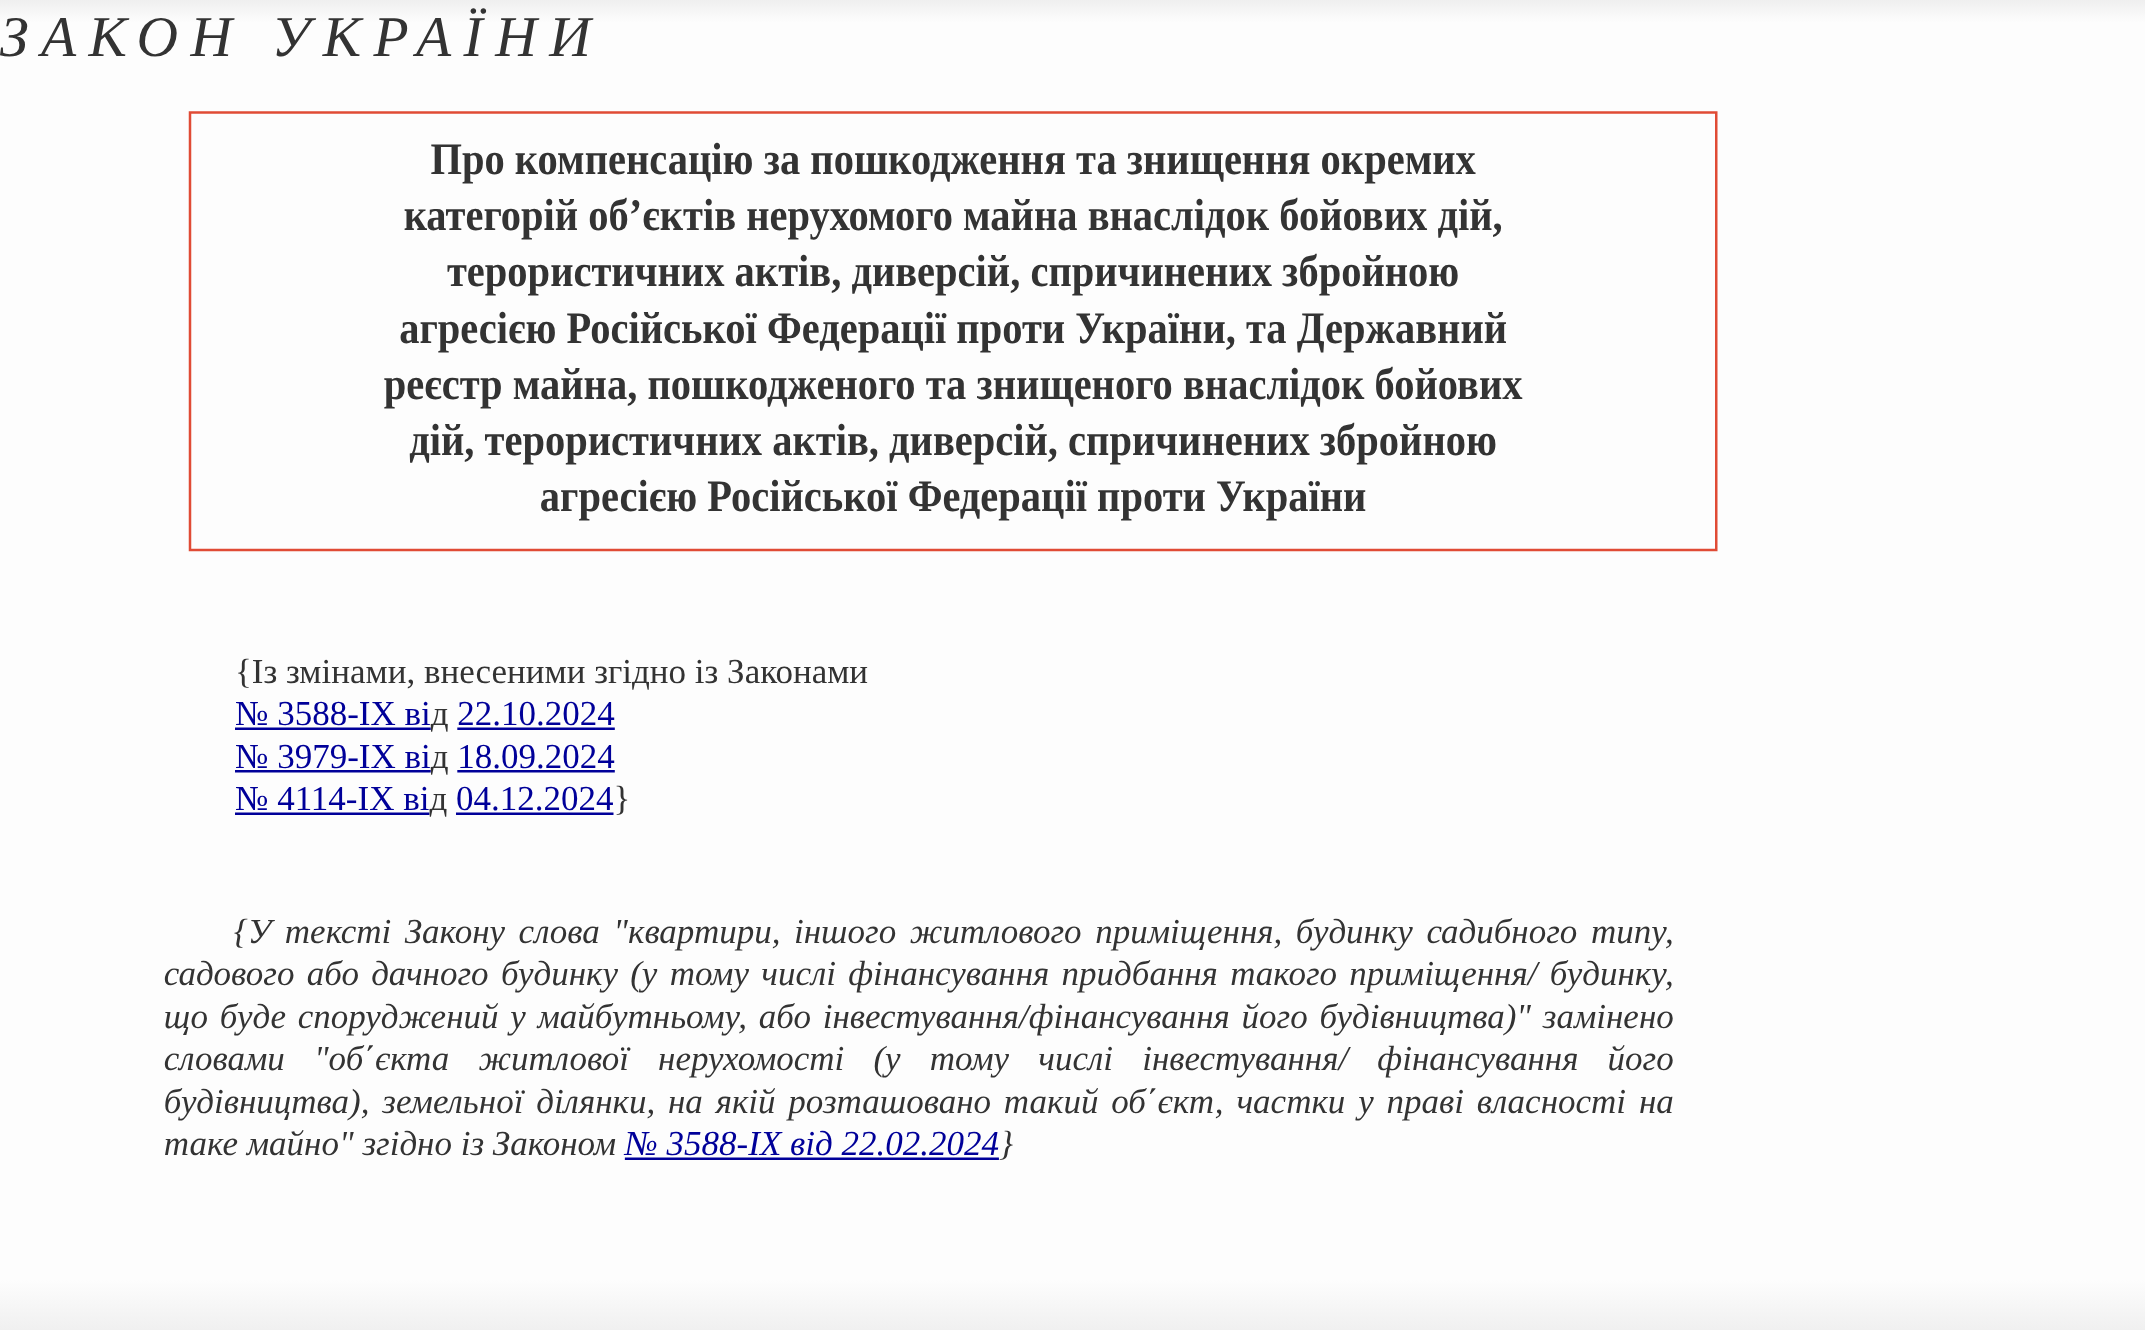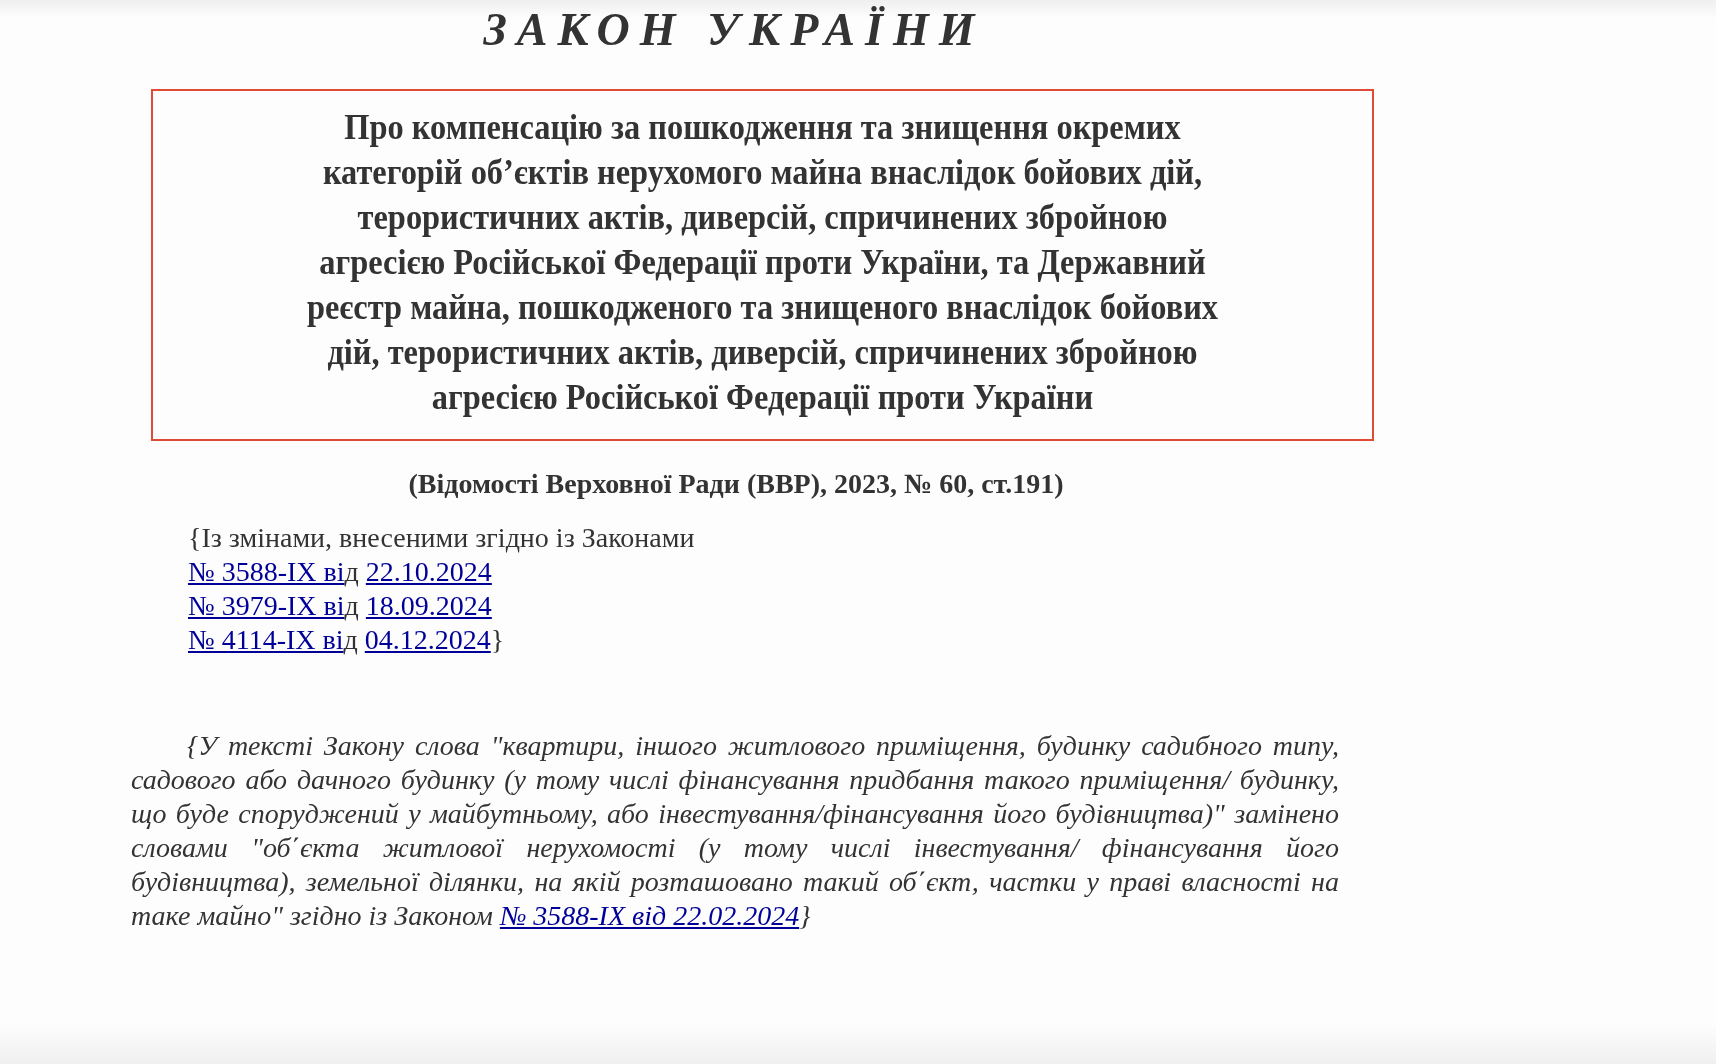--- a/index.html
+++ b/index.html
@@ -24,23 +24,23 @@
     pointer-events: none;
   }
   .bottom-shade {
     position: absolute; left: 0; bottom: 0; width: 100%; height: 40px;
     background: linear-gradient(rgba(255,255,255,0), #f0f0f0);
     pointer-events: none;
   }
   .law-heading {
     position: absolute;
     left: 0; top: 2px; width: 1468px;
-    text-align: center;
+    text-align: left;
     font-size: 46px;
-    font-weight: bold;
+    font-weight: normal;
     font-style: italic;
     letter-spacing: 10px;
     color: #333333;
     line-height: 56px;
   }
   .title-box {
     position: absolute;
     left: 151px; top: 89px;
     width: 1187px; height: 348px;
     border: 2px solid #e04b35;
@@ -103,21 +103,20 @@
       <div>Про компенсацію за пошкодження та знищення окремих</div>
       <div>категорій об’єктів нерухомого майна внаслідок бойових дій,</div>
       <div>терористичних актів, диверсій, спричинених збройною</div>
       <div>агресією Російської Федерації проти України, та Державний</div>
       <div>реєстр майна, пошкодженого та знищеного внаслідок бойових</div>
       <div>дій, терористичних актів, диверсій, спричинених збройною</div>
       <div>агресією Російської Федерації проти України</div>
     </div>
   </div>
 
-  <div class="gazette">(Відомості Верховної Ради (ВВР), 2023, № 60, ст.191)</div>
 
   <div class="amendments">
     <div>{Із змінами, внесеними згідно із Законами</div>
     <div><a href="#">№ 3588-IX ві</a><span>д </span><a href="#">22.10.2024</a></div>
     <div><a href="#">№ 3979-IX ві</a><span>д </span><a href="#">18.09.2024</a></div>
     <div><a href="#">№ 4114-IX ві</a><span>д </span><a href="#">04.12.2024</a><span>}</span></div>
   </div>
 
   <div class="note"><span class="indent"></span><span>{У тексті Закону слова "квартири, іншого житлового приміщення, будинку садибного типу, садового або дачного будинку (у тому числі фінансування придбання такого приміщення/ будинку, що буде споруджений у майбутньому, або інвестування/фінансування його будівництва)" замінено словами "об΄єкта житлової нерухомості (у тому числі інвестування/ фінансування його будівництва), земельної ділянки, на якій розташовано такий об΄єкт, частки у праві власності на таке майно" згідно із Законом </span><a href="#">№ 3588-IX від 22.02.2024</a><span>}</span></div>
 

